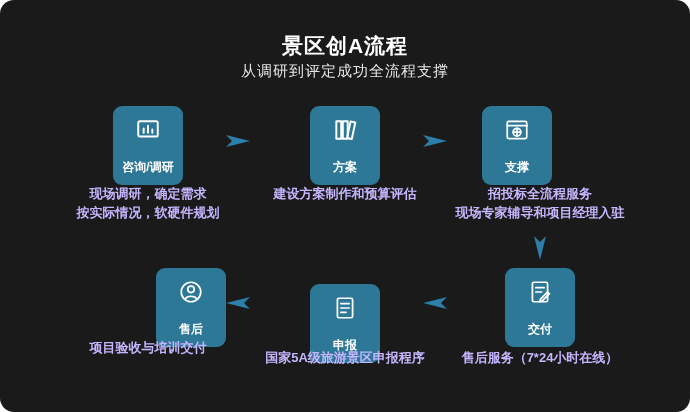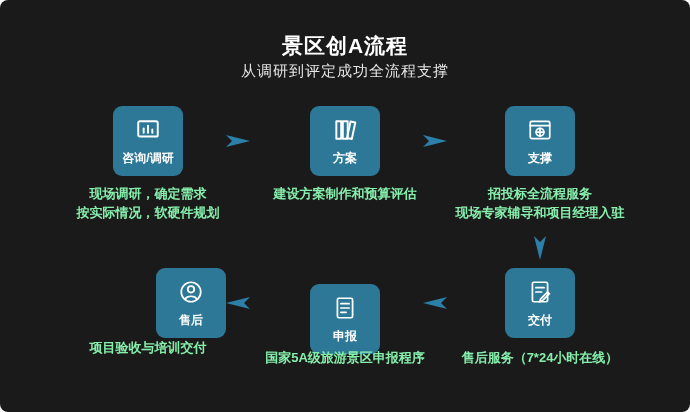--- a/index.html
+++ b/index.html
@@ -1,38 +1,38 @@
 <!DOCTYPE html>
 <html style="--background: #1a1a1a; --node: #2e7897; --arrow: #2c7fa8; --text: #ffffff;"><head>
 <meta charset="utf-8">
 <style>
   html, body { margin:0; padding:0; background:#ffffff; }
   .card {
     position:relative; width:690px; height:412px;
-    background:var(--background,#1a1a1a); border-radius:8px;
+    background:var(--background,#1a1a1a); border-radius:14px;
     font-family:"Liberation Sans", sans-serif; overflow:hidden;
   }
   .title {
     position:absolute; left:0; right:0; top:32px; text-align:center;
     color:#ffffff; font-size:21px; font-weight:bold; letter-spacing:1px;
   }
   .subtitle {
     position:absolute; left:0; right:0; top:62px; text-align:center;
     color:#e6e6e6; font-size:15px; letter-spacing:1px;
   }
   .node {
-    position:absolute; width:70px; height:70px; border-radius:9px;
+    position:absolute; width:70px; height:79px; border-radius:9px;
     background:var(--node,#2e7897);
     display:flex; flex-direction:column; align-items:center;
     justify-content:space-between; padding:11px 0 9px; box-sizing:border-box;
   }
   .node-label { color:#ffffff; font-size:12px; font-weight:bold; }
   .icon { display:block; line-height:0; }
   .desc {
-    position:absolute; width:280px; text-align:center; color:#86efac;
+    position:absolute; width:280px; text-align:center; color:#c4b5fd;
     font-size:13px; font-weight:bold; line-height:19px; white-space:pre-line;
   }
   .arrow { position:absolute; width:24px; height:16px; line-height:0; }
   .arrow svg { display:block; }
   .arrow-left { transform:rotate(180deg); }
   .arrow-down { transform:rotate(90deg); }
 </style>
 </head>
 <body>
 
@@ -69,21 +69,21 @@
     </span>
     <span class="node-label">方案</span>
   </div>
 
   <div class="arrow" style="left:423px; top:133px;">
     <svg viewBox="0 0 24 16" width="24" height="16">
         <polygon points="0,2 24,8 0,14 6,8" fill="#2c7fa8"></polygon>
       </svg>
   </div>
 
-  <div class="node" style="left:505px; top:106px;">
+  <div class="node" style="left:482px; top:106px;">
     <span class="icon">
       <svg viewBox="0 0 24 24" width="26" height="26" fill="none" stroke="#ffffff" stroke-width="1.6" stroke-linecap="round">
         <rect x="3" y="4" width="18" height="16" rx="1.5"></rect>
         <line x1="3" y1="8" x2="21" y2="8"></line>
         <circle cx="12" cy="14" r="3.6"></circle>
         <line x1="12" y1="10.4" x2="12" y2="17.6"></line>
         <line x1="8.6" y1="14" x2="15.4" y2="14"></line>
       </svg>
     </span>
     <span class="node-label">支撑</span>

